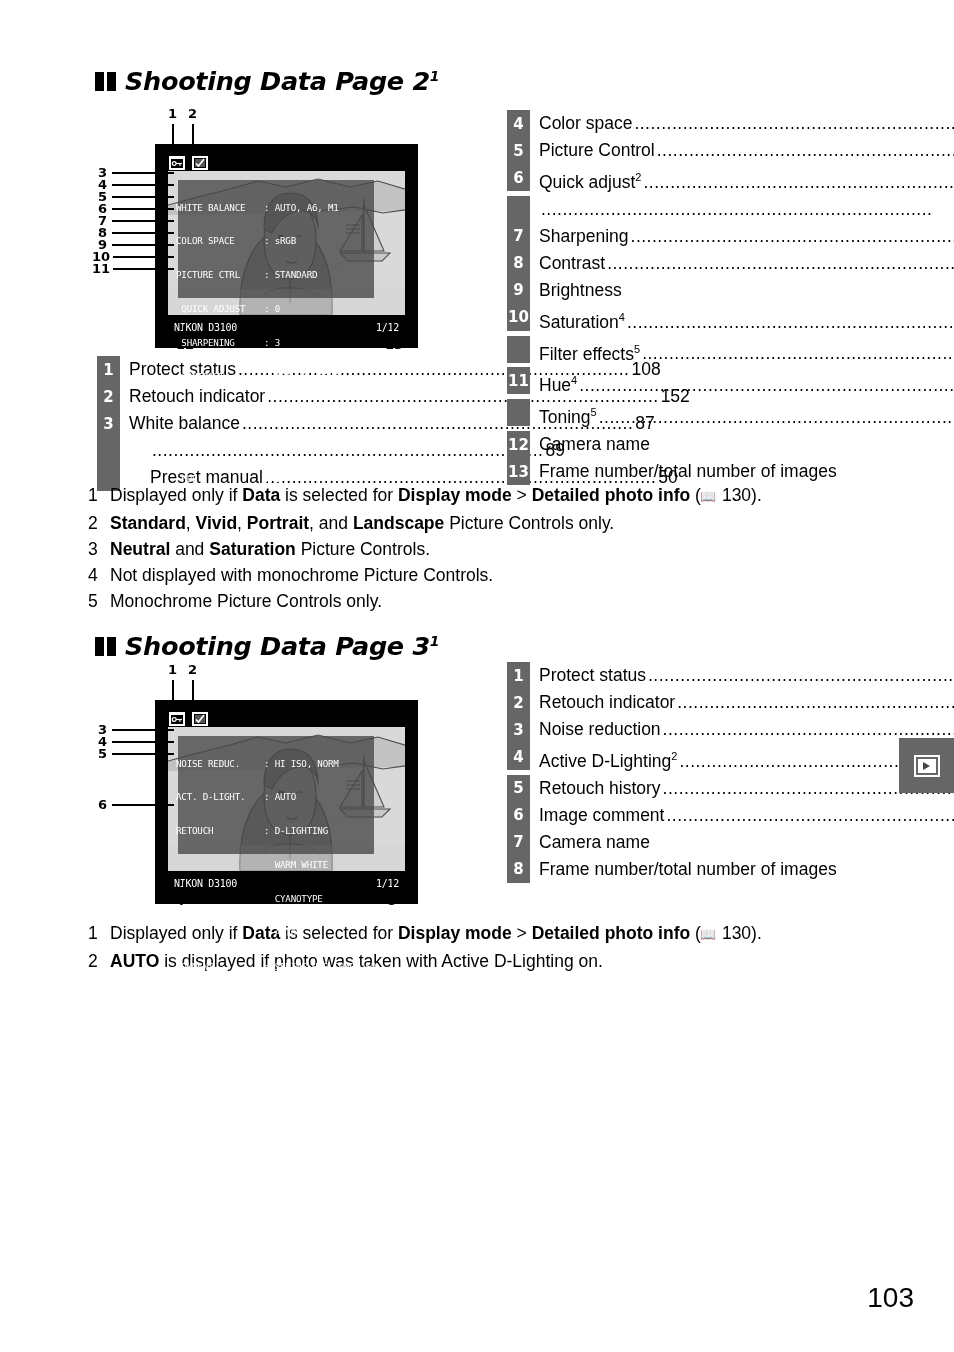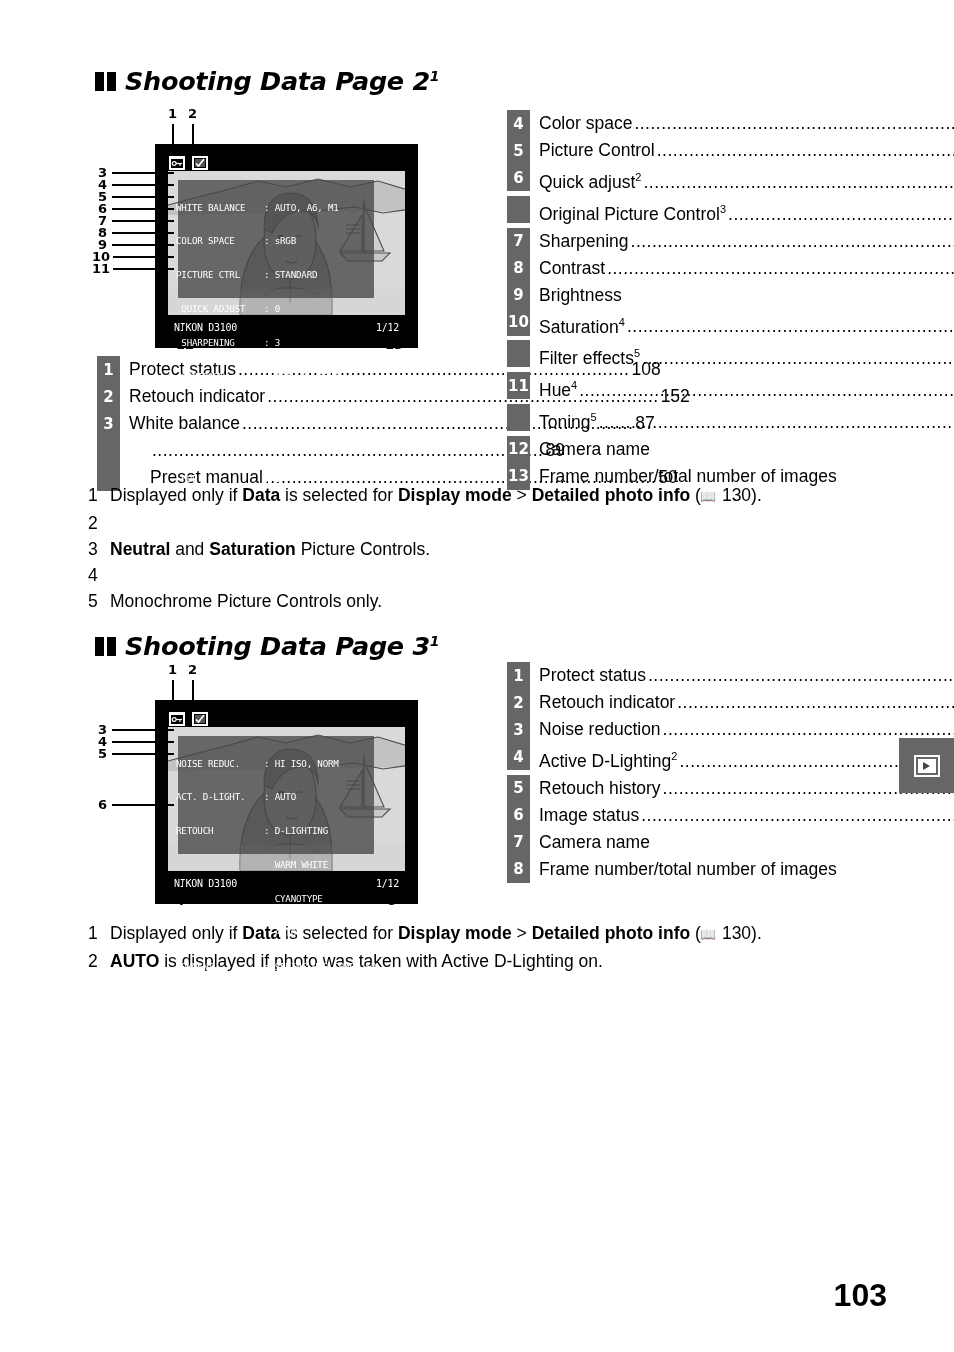--- a/index.html
+++ b/index.html
@@ -78,21 +78,21 @@
   
   .tab{position:absolute;right:0;width:55px;height:55px;background:#666;
        display:flex;align-items:center;justify-content:center;}
   .tab .glyph{width:26px;height:22px;background:#fff;
               display:flex;align-items:center;justify-content:center;}
   .tab .glyph .inner{width:18px;height:14px;border:2px solid #666;
               display:flex;align-items:center;justify-content:center;}
   .tab .glyph .tri{width:0;height:0;border-left:7px solid #444;
               border-top:4px solid transparent;border-bottom:4px solid transparent;}
 
-  .folio{position:absolute;right:67px;bottom:38px;font-size:32px;font-weight:bold;}
+  .folio{position:absolute;right:40px;bottom:38px;font-size:28px;font-weight:normal;}
 </style>
 </head>
 <body>
 
 <div class="page">
 
   <div class="section-head" style="left:95px;top:66px;">
     <span class="head-mark">
         <i></i>
         <i></i>
@@ -269,21 +269,20 @@
     <div class="nrow">
         <div class="nbox">6</div>
         <div class="ntext">
           <span class="nm"><span>Quick adjust</span><sup>2</sup></span>
           <span class="dots">.........................................................................</span>
         </div>
       </div>
     <div class="nrow">
         <div class="nbox blank"></div>
         <div class="ntext">
-          <span class="nm"><span>Original Picture Control</span><sup>3</sup></span>
           <span class="dots">.........................................................................</span>
         </div>
       </div>
     <div class="nrow">
         <div class="nbox">7</div>
         <div class="ntext">
           <span class="nm">Sharpening</span>
           <span class="dots">.........................................................................</span>
         </div>
       </div>
@@ -345,27 +344,29 @@
       </div>
   </div>
 
   <div class="notes" style="left:88px;top:482px;width:800px;">
     <div class="note">
         <span class="nn">1</span>
         <span>Displayed only if <b>Data</b> is selected for <b>Display mode</b> &gt; <b>Detailed photo info</b> (<span class="book">📖</span> 130).</span>
       </div>
     <div class="note">
         <span class="nn">2</span>
+        <span><b>Standard</b>, <b>Vivid</b>, <b>Portrait</b>, and <b>Landscape</b> Picture Controls only.</span>
       </div>
     <div class="note">
         <span class="nn">3</span>
         <span><b>Neutral</b> and <b>Saturation</b> Picture Controls.</span>
       </div>
     <div class="note">
         <span class="nn">4</span>
+        <span>Not displayed with monochrome Picture Controls.</span>
       </div>
     <div class="note">
         <span class="nn">5</span>
         <span>Monochrome Picture Controls only.</span>
       </div>
   </div>
 
   <div class="section-head" style="left:95px;top:631px;">
     <span class="head-mark">
         <i></i>
@@ -493,21 +494,21 @@
     <div class="nrow">
         <div class="nbox">5</div>
         <div class="ntext">
           <span class="nm">Retouch history</span>
           <span class="dots">.........................................................................</span>
         </div>
       </div>
     <div class="nrow">
         <div class="nbox">6</div>
         <div class="ntext">
-          <span class="nm">Image status</span>
+          <span class="nm">Image comment</span>
           <span class="dots">.........................................................................</span>
         </div>
       </div>
     <div class="nrow">
         <div class="nbox">7</div>
         <div class="ntext nopage">
           <span class="nm">Camera name</span>
           <span class="pg"></span>
         </div>
       </div>

